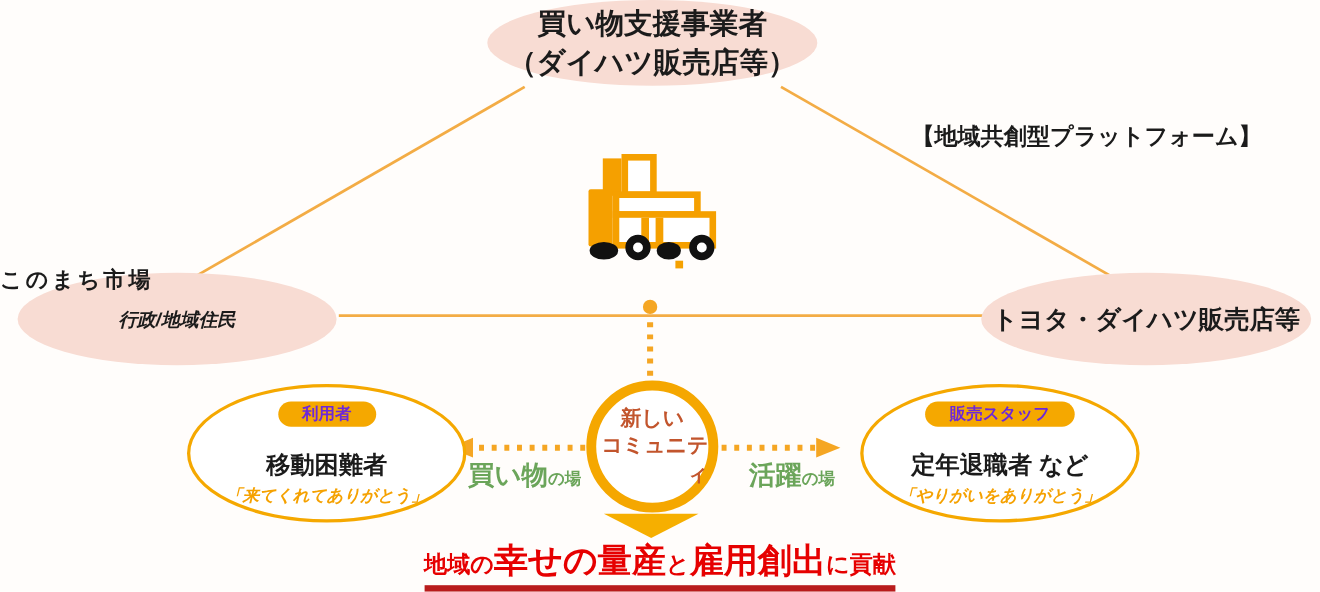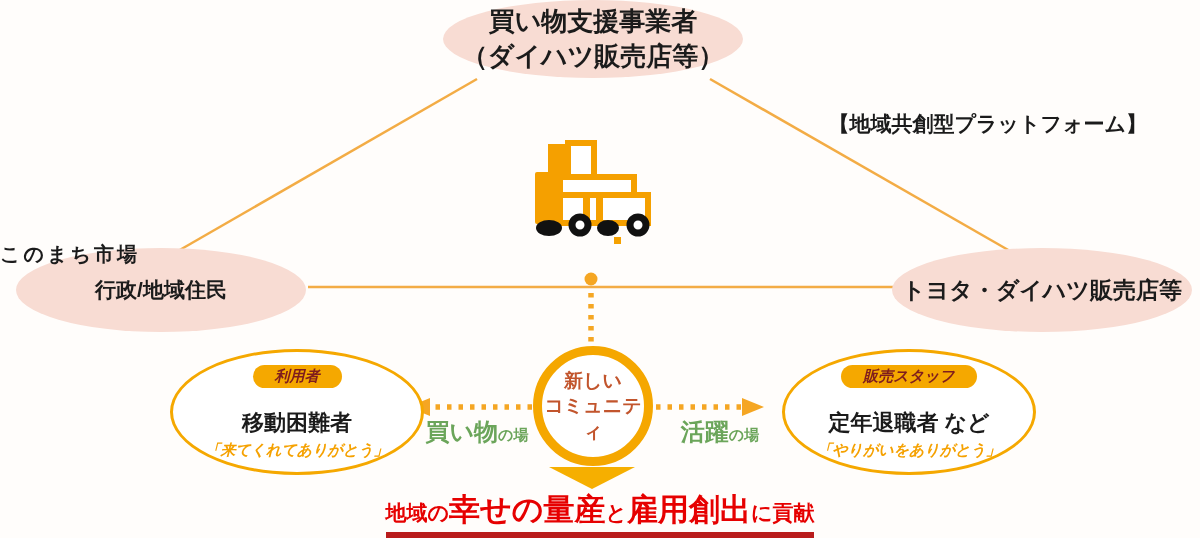--- a/index.html
+++ b/index.html
@@ -17,21 +17,21 @@
   .entity{
     position:absolute;
     background:#f8dcd3;
     border-radius:50%;
     display:flex;align-items:center;justify-content:center;
     text-align:center;
     color:#1b1b1b;font-weight:bold;
     z-index:1;
   }
   #entity-top{left:443px;top:0;width:300px;height:78px;font-size:26px;line-height:1.35;}
-  #entity-left{left:16px;top:248px;width:290px;height:84px;font-size:21px;}
+  #entity-left{left:16px;top:248px;width:290px;height:84px;font-size:17px;font-style:italic;}
   #entity-right{left:892px;top:248px;width:300px;height:84px;font-size:23px;}
 
   
   #platform-title{
     position:absolute;left:0;top:110px;width:1103px;
     text-align:right;font-size:21px;font-weight:bold;color:#1b1b1b;z-index:1;margin-left:44px;
   }
   #truck-icon{position:absolute;left:528px;top:138px;z-index:1;}
   #brand-name{
     position:absolute;left:0;top:241px;width:1186px;
@@ -41,39 +41,38 @@
   #brand-accent{
     position:absolute;left:614px;top:237px;width:7px;height:7px;
     background:#F5A100;z-index:2;
   }
 
   
   #community-circle{
     position:absolute;left:533px;top:346px;width:102px;height:102px;
     background:#fff;border:9px solid #F5A700;border-radius:50%;
     display:flex;flex-direction:column;align-items:center;justify-content:center;
-    text-align:center;z-index:3;
+    text-align:right;z-index:3;
     color:#c2552d;font-weight:bold;font-size:19px;line-height:1.35;
   }
 
   
   .bubble{
     position:absolute;top:349px;width:248px;height:120px;
     background:#fff;border:3px solid #F5A800;border-radius:50%;
     display:flex;flex-direction:column;align-items:center;justify-content:center;
     gap:3px;text-align:center;z-index:2;
   }
   #bubble-left{left:170px;}
   #bubble-right{left:782px;align-items:center;}
   .bubble-badge{
-    background:#F5A800;color:#7f1d1d;
+    background:#F5A800;color:#6d28d9;
     font-size:15px;font-weight:bold;
     padding:2px 22px;border-radius:12px;
     margin-bottom:1px;
-    font-style:italic;
   }
   .bubble-title{color:#1b1b1b;font-size:22px;font-weight:bold;margin-top:16px;}
   .bubble-quote{color:#F5A100;font-size:15px;font-weight:bold;font-style:italic;}
 
   
   .arrow-label{
     position:absolute;top:416px;width:130px;
     text-align:center;color:#6ba55a;font-weight:bold;z-index:2;
   }
   #arrow-label-left{left:412px;text-align:center;}

